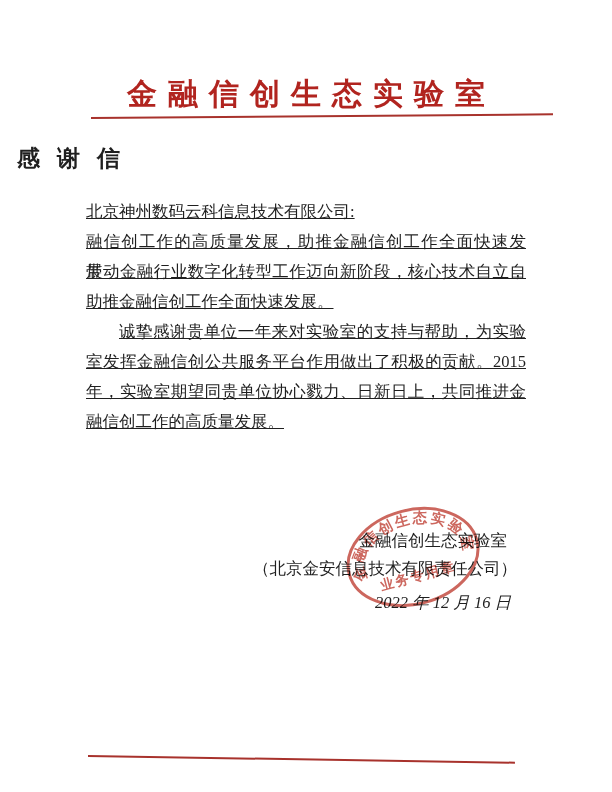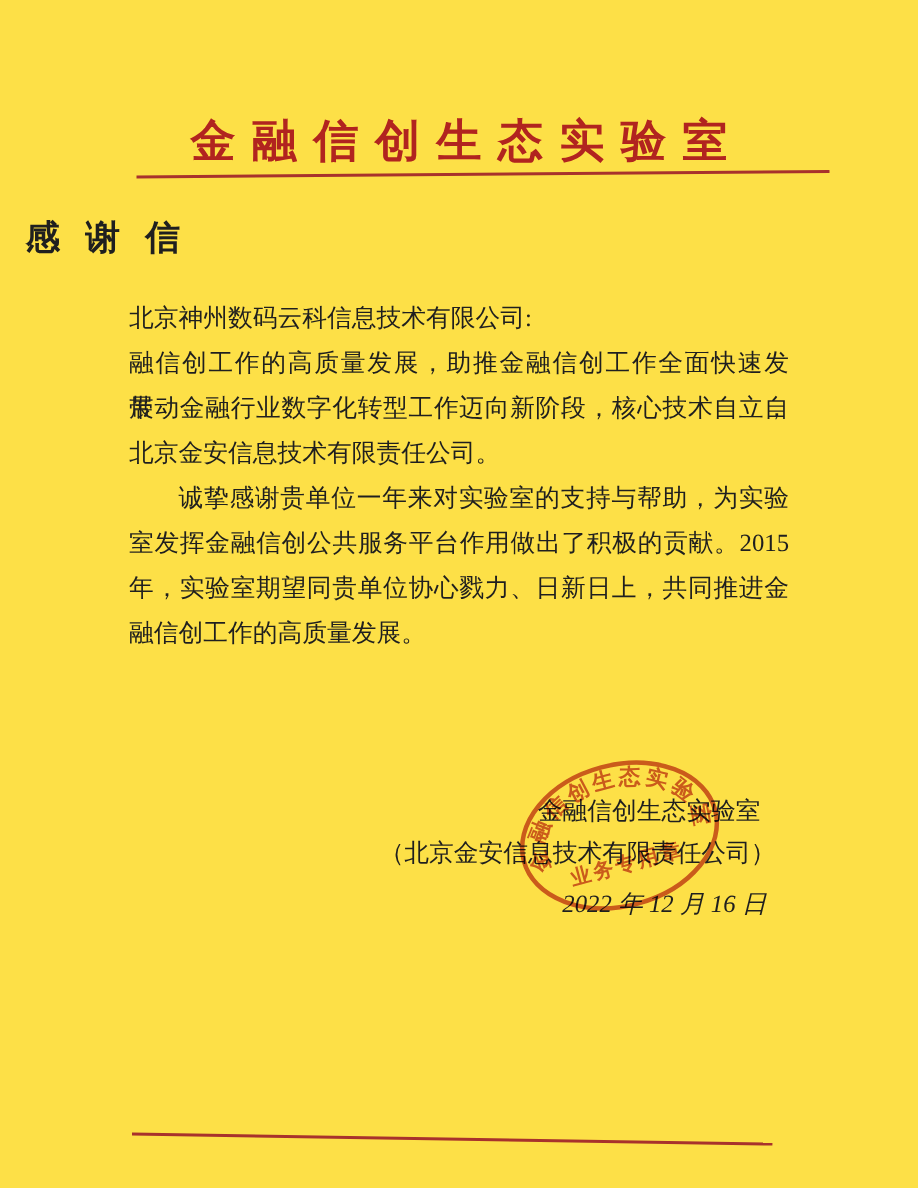--- a/index.html
+++ b/index.html
@@ -6,21 +6,21 @@
     margin: 0;
     padding: 0;
     background: #e8e8e8;
     font-family: "Liberation Serif", "DejaVu Serif", serif;
   }
   .page {
     position: relative;
     width: 612px;
     height: 792px;
     margin: 0 auto;
-    background: #fde047;
+    background: #ffffff;
     overflow: hidden;
     color: var(--body-text, #1f1f1f);
   }
   .banner-title {
     position: absolute;
     top: 74px;
     left: 0;
     right: 0;
     text-align: center;
     font-size: 30px;
@@ -52,20 +52,21 @@
     text-indent: 17px;
     color: var(--body-text, #1f1f1f);
     white-space: nowrap;
   }
   .letter-body {
     position: absolute;
     top: 197px;
     left: 86px;
     width: 440px;
     font-size: 16.5px;
+    text-decoration: underline;
   }
   .letter-body .line {
     height: 30px;
     line-height: 30px;
   }
   .line.indent { text-indent: 33px; }
   .line.just {
     text-align: justify;
     text-align-last: justify;
   }
@@ -127,21 +128,21 @@
   <div class="banner-title">金融信创生态实验室</div>
 
   <div class="header-rule"></div>
 
   <h1 class="letter-title">感谢信</h1>
 
   <div class="letter-body">
     <div class="line left">北京神州数码云科信息技术有限公司:</div>
     <div class="line just">融信创工作的高质量发展，助推金融信创工作全面快速发展，</div>
     <div class="line just">带动金融行业数字化转型工作迈向新阶段，核心技术自立自</div>
-    <div class="line left">北京金安信息技术有限责任公司。</div>
+    <div class="line left">助推金融信创工作全面快速发展。</div>
     <div class="line indent just">诚挚感谢贵单位一年来对实验室的支持与帮助，为实验</div>
     <div class="line just">室发挥金融信创公共服务平台作用做出了积极的贡献。2015</div>
     <div class="line just">年，实验室期望同贵单位协心戮力、日新日上，共同推进金</div>
     <div class="line left">融信创工作的高质量发展。</div>
   </div>
 
   <div class="signature">
     <div class="org">金融信创生态实验室</div>
     <div class="company">（北京金安信息技术有限责任公司）</div>
     <div class="date">2022 年 12 月 16 日</div>

